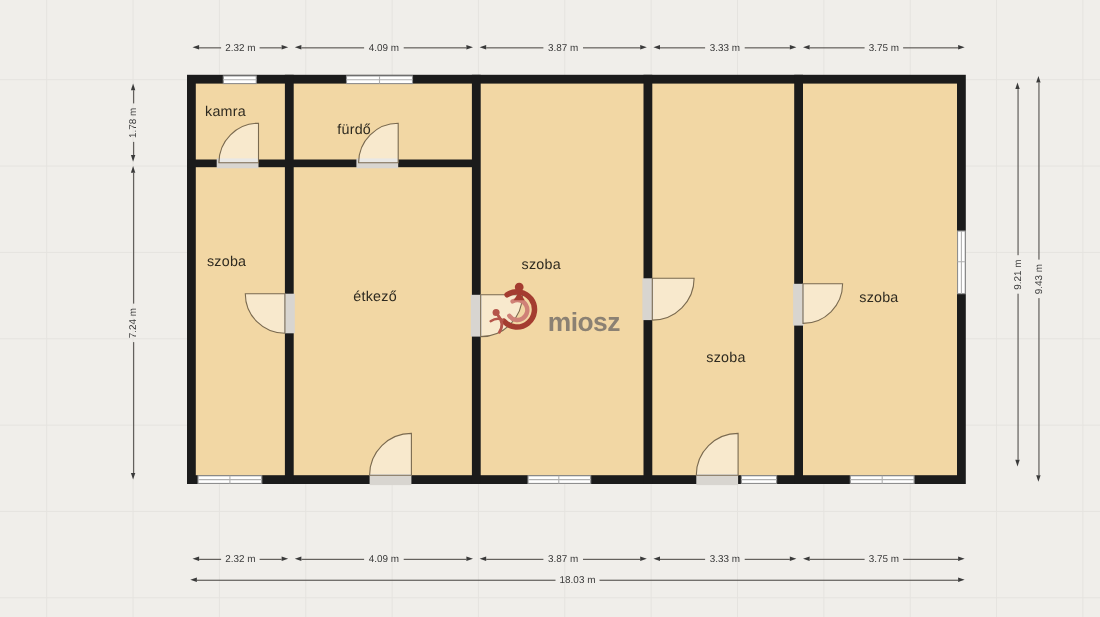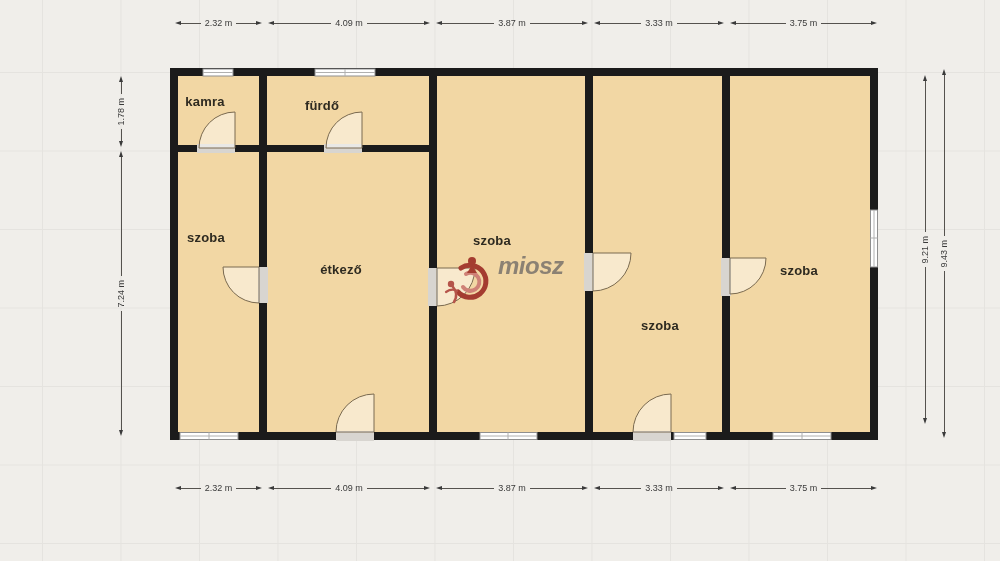--- a/index.html
+++ b/index.html
@@ -9,46 +9,46 @@
     background-image:
       linear-gradient(to right, #e5e3df 1px, transparent 1px),
       linear-gradient(to bottom, #e5e3df 1px, transparent 1px);
     background-size:78.5px 78.5px;
     background-position:42px 72px;
     font-family:"Liberation Sans", sans-serif;
   }
   .plan-svg{position:absolute;left:0;top:0;}
   .room-label{
     position:absolute;transform:translate(-50%,-50%);
-    font-size:13px;color:#2e2a20;white-space:nowrap;letter-spacing:.2px;font-weight:bold;
+    font-size:13px;color:#2e2a20;white-space:nowrap;letter-spacing:.2px;
   }
   
   .h-dim{
-    position:absolute;height:10px;display:flex;align-items:center;
+    position:absolute;height:10px;display:flex;align-items:center;margin-top:20px;
   }
   .hline{flex:1;height:1px;background:#55524e;}
   .dim-label{
     font-size:9px;line-height:1;color:#3a3a3a;padding:0 4px;white-space:nowrap;
   }
   
   .v-dim{
     position:absolute;width:12px;display:flex;flex-direction:column;align-items:center;
   }
   .vline{flex:1;width:1px;background:#55524e;}
   .v-dim .dim-label{
     writing-mode:vertical-rl;transform:rotate(180deg);padding:4px 0;
   }
   .arr{width:0;height:0;flex:0 0 auto;}
   .arr-l{border-top:2.5px solid transparent;border-bottom:2.5px solid transparent;border-right:6px solid #3a3a3a;}
   .arr-r{border-top:2.5px solid transparent;border-bottom:2.5px solid transparent;border-left:6px solid #3a3a3a;}
   .arr-u{border-left:2.5px solid transparent;border-right:2.5px solid transparent;border-bottom:6px solid #3a3a3a;}
   .arr-d{border-left:2.5px solid transparent;border-right:2.5px solid transparent;border-top:6px solid #3a3a3a;}
   
   .logo{
-    position:absolute;left:444px;top:254px;display:flex;align-items:flex-start;font-style:italic;
+    position:absolute;left:444px;top:254px;display:flex;align-items:flex-end;
   }
   .logo-text{
     font-size:24px;font-weight:700;color:#8b8173;letter-spacing:-0.5px;
     margin-left:6px;line-height:1;
   }
 </style>
 </head>
 <body>
 
 <div class="canvas">
@@ -100,21 +100,21 @@
       <path d="M203,72.5 H233 M315,72.5 H375 M345,69 V76
                M180,436 H238 M209,432.5 V439.5
                M480,436 H537 M508,432.5 V439.5
                M674,436 H706
                M773,436 H831 M802,432.5 V439.5
                M874,210 V267 M870.5,238 H877.5"></path>
     </g>
   </svg>
 
   <div class="room-label" style="left:205px;top:101px">kamra</div>
-  <div class="room-label" style="left:322px;top:105px">fürdő</div>
+  <div class="room-label" style="left:322px;top:117px">fürdő</div>
   <div class="room-label" style="left:206px;top:237px">szoba</div>
   <div class="room-label" style="left:341px;top:269px">étkező</div>
   <div class="room-label" style="left:492px;top:240px">szoba</div>
   <div class="room-label" style="left:660px;top:325px">szoba</div>
   <div class="room-label" style="left:799px;top:270px">szoba</div>
 
   <div class="h-dim" style="left:175px;top:18px;width:87px">
     <span class="arr arr-l"></span>
       <span class="hline"></span>
       <span class="dim-label">2.32 m</span>
@@ -175,20 +175,27 @@
     <span class="arr arr-l"></span>
       <span class="hline"></span>
       <span class="dim-label">3.33 m</span>
       <span class="hline"></span>
       <span class="arr arr-r"></span>
   </div>
   <div class="h-dim" style="left:730px;top:483px;width:147px">
     <span class="arr arr-l"></span>
       <span class="hline"></span>
       <span class="dim-label">3.75 m</span>
+      <span class="hline"></span>
+      <span class="arr arr-r"></span>
+  </div>
+  <div class="h-dim" style="left:173px;top:502px;width:704px">
+    <span class="arr arr-l"></span>
+      <span class="hline"></span>
+      <span class="dim-label">18.03 m</span>
       <span class="hline"></span>
       <span class="arr arr-r"></span>
   </div>
 
   <div class="v-dim" style="left:115px;top:76px;height:71px">
     <span class="arr arr-u"></span>
       <span class="vline"></span>
       <span class="dim-label">1.78 m</span>
       <span class="vline"></span>
       <span class="arr arr-d"></span>

